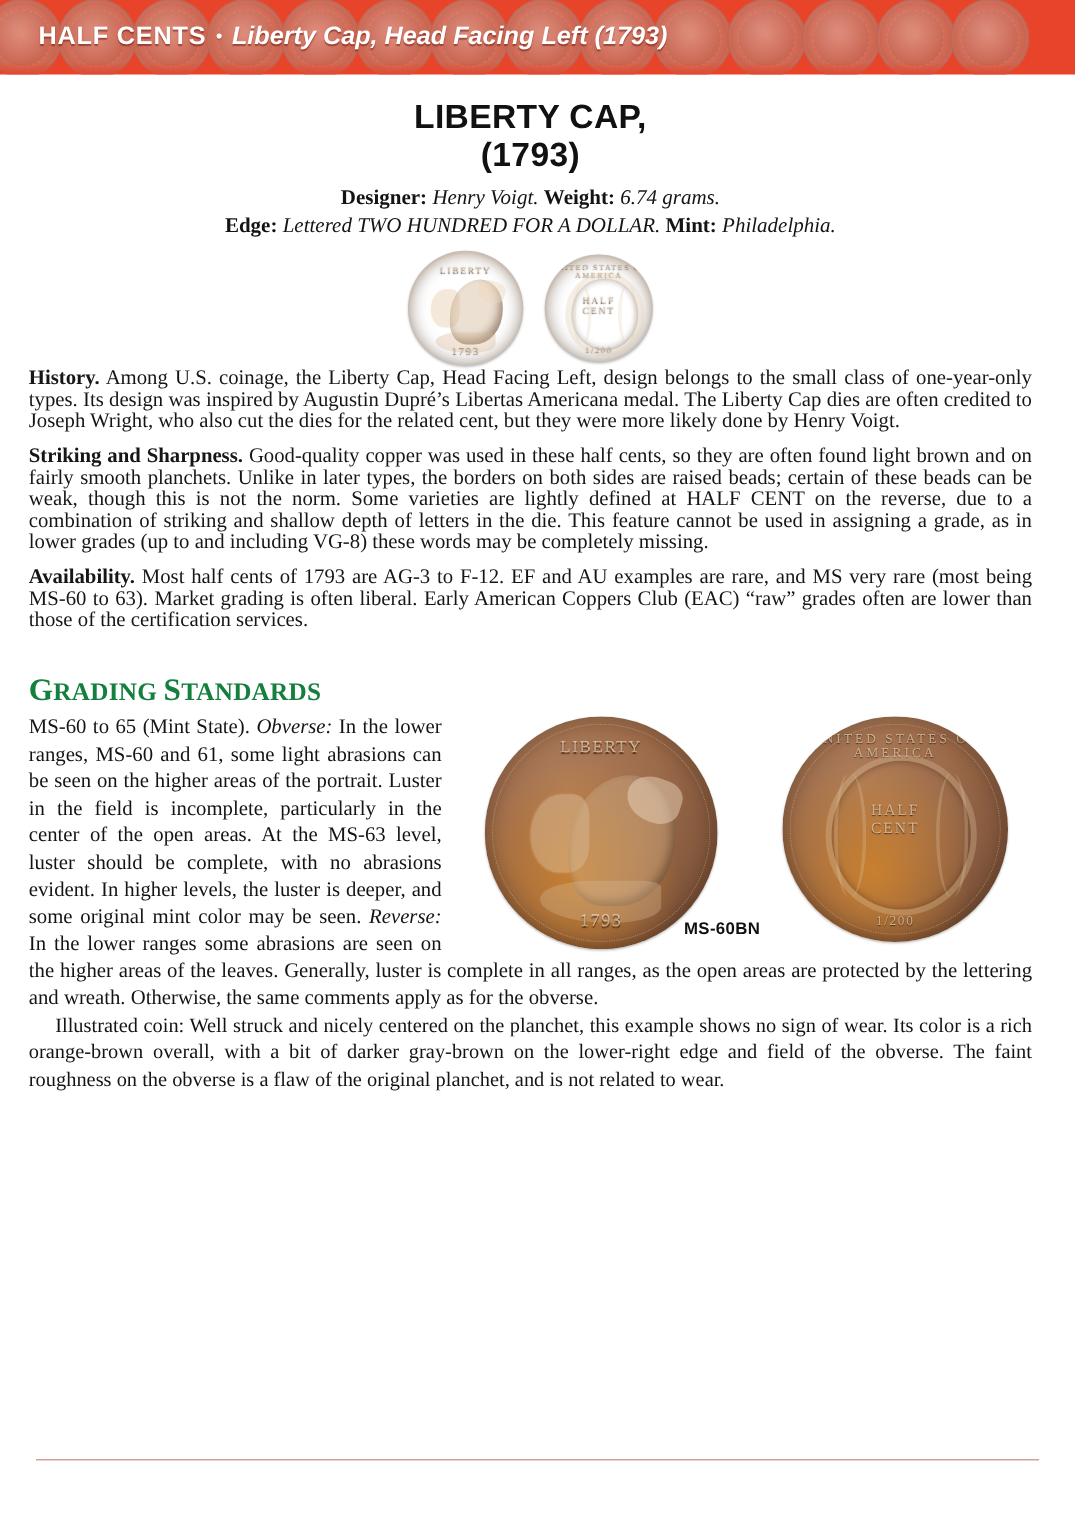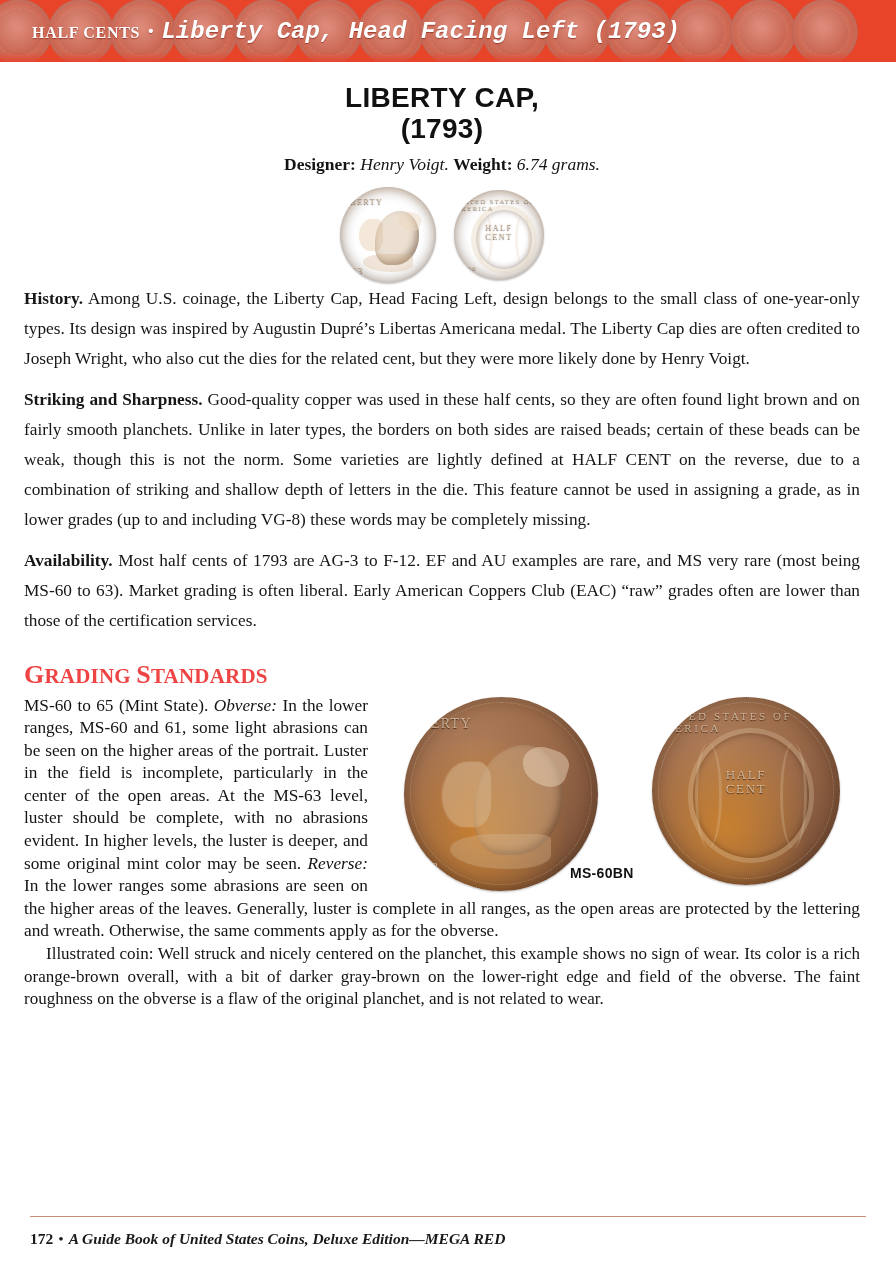--- a/index.html
+++ b/index.html
@@ -63,38 +63,38 @@
     position: absolute;
     left: 32px;
     top: 50%;
     transform: translateY(-50%);
     z-index: 4;
     white-space: nowrap;
     color: #ffffff;
     text-shadow: 0 1px 1px rgba(110,22,12,0.55);
   }
   .bt-strong {
-    font-family: Liberation Serif, serif;
-    font-weight: bold;
-    font-size: 16px;
+    font-family: Liberation Sans, sans-serif;
+    font-weight: bold;
+    font-size: 21px;
     letter-spacing: 0.7px;
   }
   .bt-dot {
     font-family: "Liberation Sans", sans-serif;
     font-weight: bold;
     font-size: 15px;
     padding: 0 8px;
     position: relative;
     top: -2px;
   }
   .bt-em {
-    font-family: Liberation Mono, monospace;
+    font-family: Liberation Sans, sans-serif;
     font-style: italic;
     font-weight: bold;
-    font-size: 24px;
+    font-size: 21px;
   }
 
   
   .page {
     position: absolute;
     left: 0; top: 62px;
     width: 896px;
     height: 1218px;
   }
   .content {
@@ -167,20 +167,21 @@
   .coin .rim {
     position: absolute;
     left: 3%; top: 3%; right: 3%; bottom: 3%;
     border-radius: 50%;
     border: 1.5px dotted rgba(255,232,200,0.30);
   }
   .coin .legend-top,
   .coin .legend-bot {
     position: absolute;
     left: 0; width: 100%;
+    text-align: center;
     font-family: "Liberation Serif", serif;
     color: rgba(255,235,205,0.62);
     text-shadow: 0 1px 1px rgba(40,18,6,0.75);
     letter-spacing: 1.4px;
   }
   .coin .legend-top { top: 11%; }
   .coin .legend-bot { bottom: 8%; }
 
   
   .head {
@@ -253,35 +254,35 @@
     color: rgba(255,236,208,0.66);
     text-shadow: 0 1px 1px rgba(40,18,6,0.8);
     letter-spacing: 1.6px;
     line-height: 1.12;
   }
 
   
   .prose p {
     margin: 0 0 11px 0;
     font-size: 17.3px;
-    line-height: 30px;
+    line-height: 18px;
     text-align: justify;
     color: #161616;
     font-family: "Liberation Serif", serif;
   }
   .prose p b { font-weight: bold; }
 
   
   .gs-head {
     font-family: "Liberation Serif", serif;
     font-weight: bold;
     font-size: 21px;
     letter-spacing: 0.2px;
-    margin: 24px 0 5px 0;
-    color: #ef4444;
+    margin: 34px 0 5px 0;
+    color: #15803d;
   }
   .gs-head .cap1 { font-size: 26px; }
 
   .gs-wrap { position: relative; }
 
   .grade-coins {
     float: right;
     width: 478px;
     height: 196px;
     margin: 2px 0 2px 14px;
@@ -382,20 +383,26 @@
       <span class="ln">LIBERTY CAP,</span>
       <span class="ln">(1793)</span>
     </div>
 
     <div class="specs">
       <div>
         <span class="lbl">Designer:</span>
         <span class="val">Henry Voigt.</span>
         <span class="lbl">Weight:</span>
         <span class="val">6.74 grams.</span>
+      </div>
+      <div>
+        <span class="lbl">Edge:</span>
+        <span class="val">Lettered TWO HUNDRED FOR A DOLLAR.</span>
+        <span class="lbl">Mint:</span>
+        <span class="val">Philadelphia.</span>
       </div>
     </div>
 
     <div class="small-coins">
       <div class="coin coin-obv-sm copper">
         <div class="rim"></div>
         <div class="legend-top" style="font-size:8px">LIBERTY</div>
         <div class="head">
           <div class="face"></div>
           <div class="hair"></div>
@@ -454,16 +461,13 @@
         <div class="grade-caption">MS-60BN</div>
       </div>
 
       <p class="gs-body"><b>MS-60 to 65 (Mint State).</b> <span class="bi">Obverse:</span><span> In the lower ranges, MS-60 and 61, some light abrasions can be seen on the higher areas of the portrait. Luster in the field is incomplete, particularly in the center of the open areas. At the MS-63 level, luster should be complete, with no abrasions evident. In higher levels, the luster is deeper, and some original mint color may be seen. </span><span class="bi">Reverse:</span><span> In the lower ranges some abrasions are seen on the higher areas of the leaves. Generally, luster is complete in all ranges, as the open areas are protected by the lettering and wreath. Otherwise, the same comments apply as for the obverse.</span></p>
 
       <p class="gs-illus"><span class="bi">Illustrated coin:</span><span> Well struck and nicely centered on the planchet, this example shows no sign of wear. Its color is a rich orange-brown overall, with a bit of darker gray-brown on the lower-right edge and field of the obverse. The faint roughness on the obverse is a flaw of the original planchet, and is not related to wear.</span></p>
     </div>
   </div>
 
   <div class="footer-rule"></div>
-  <div class="footer-text">
-    <span class="pg">172</span><span class="sep">•</span><span class="bk">A Guide Book of United States Coins, Deluxe Edition—MEGA RED</span>
-  </div>
 </div>
 
 </body></html>

